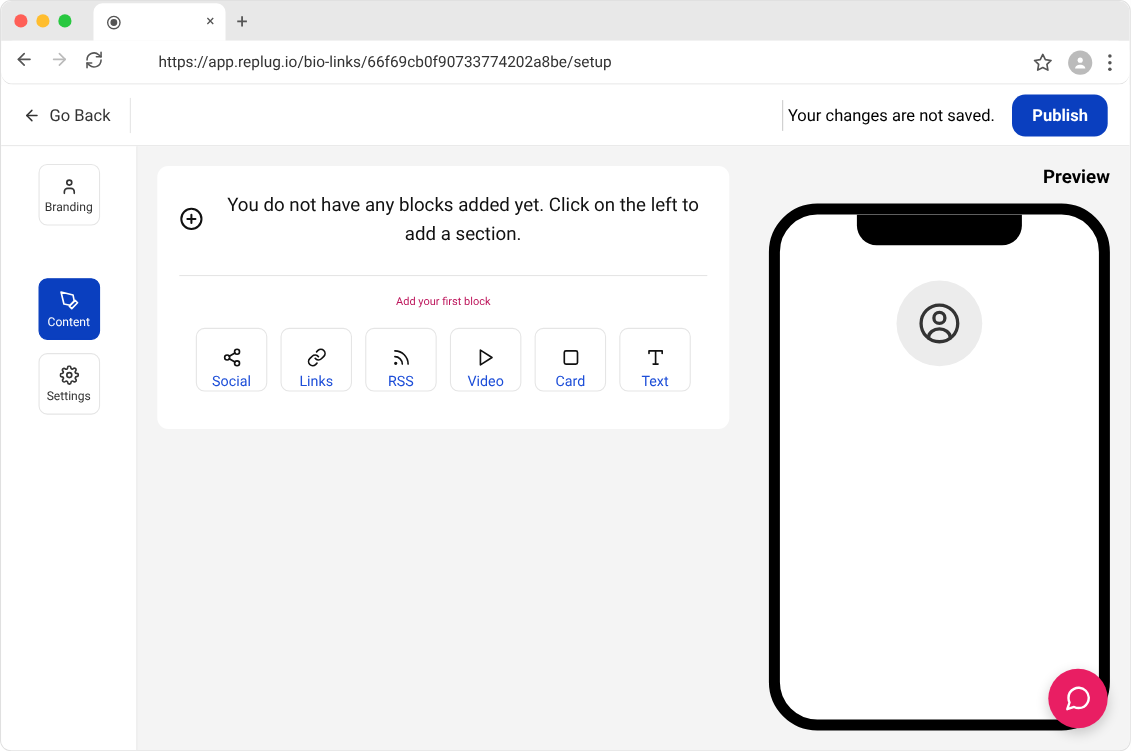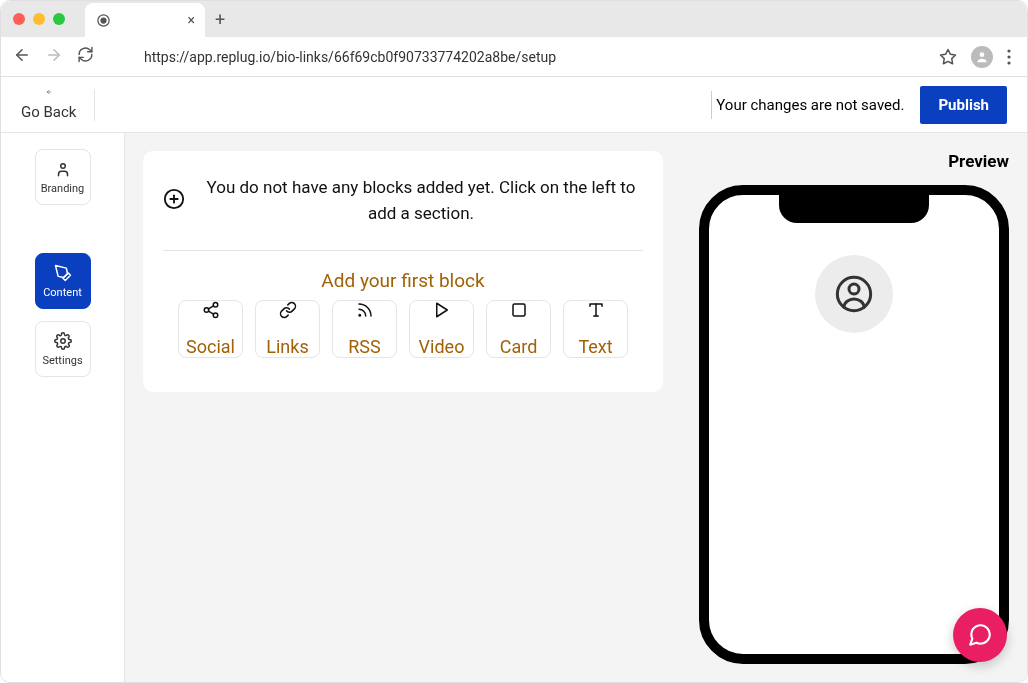--- a/index.html
+++ b/index.html
@@ -71,20 +71,21 @@
       cursor: pointer;
     }
     .chrome-url-bar {
       height: 40px;
       background: #fff;
       display: flex;
       align-items: center;
       padding: 0 12px;
       border-bottom: 1px solid #e0e0e0;
       gap: 14px;
+      border-radius: 11px;
     }
     .nav-arrow {
       color: #888;
       font-size: 18px;
       cursor: pointer;
     }
     .nav-arrow.active { color: #444; }
     .reload {
       color: #444;
       cursor: pointer;
@@ -135,21 +136,20 @@
     .go-back {
       display: flex;
       align-items: center;
       gap: 8px;
       color: #333;
       font-size: 15px;
       cursor: pointer;
       padding-right: 18px;
       border-right: 1px solid #e5e5e5;
       height: 32px;
-      flex-direction: column;
     }
     .header-right {
       margin-left: auto;
       display: flex;
       align-items: center;
       gap: 16px;
     }
     .save-status {
       font-size: 15px;
       color: #000;
@@ -159,21 +159,21 @@
       display: flex;
       align-items: center;
     }
     .publish-btn {
       background: #0a3fbf;
       color: #fff;
       font-weight: 700;
       font-size: 15px;
       padding: 10px 18px;
       border: none;
-      border-radius: 2px;
+      border-radius: 12px;
       cursor: pointer;
     }
     
     .main-area {
       display: flex;
       height: calc(100% - 132px);
       background: #f4f4f4;
     }
     .sidebar {
       width: 124px;
@@ -238,43 +238,43 @@
       line-height: 1.5;
       flex: 1;
     }
     .divider {
       height: 1px;
       background: #e5e5e5;
       margin: 24px 0 18px 0;
     }
     .first-block-label {
       text-align: center;
-      font-size: 19px;
-      color: #a16207;
-      margin-bottom: 8px;
+      font-size: 10px;
+      color: #be185d;
+      margin-bottom: 18px;
     }
     .block-grid {
       display: flex;
       gap: 12px;
       justify-content: center;
     }
     .block-btn {
       width: 65px;
       height: 58px;
       border: 1px solid #e5e5e5;
       border-radius: 8px;
       background: #fff;
       display: flex;
       flex-direction: column;
       align-items: center;
-      justify-content: space-between;
+      justify-content: flex-end;
       gap: 6px;
       cursor: pointer;
-      font-size: 18px;
-      color: #a16207;
+      font-size: 13px;
+      color: #1d4ed8;
     }
     
     .preview-area {
       flex: 1;
       display: flex;
       flex-direction: column;
       align-items: flex-end;
     }
     .preview-label {
       font-weight: 700;

